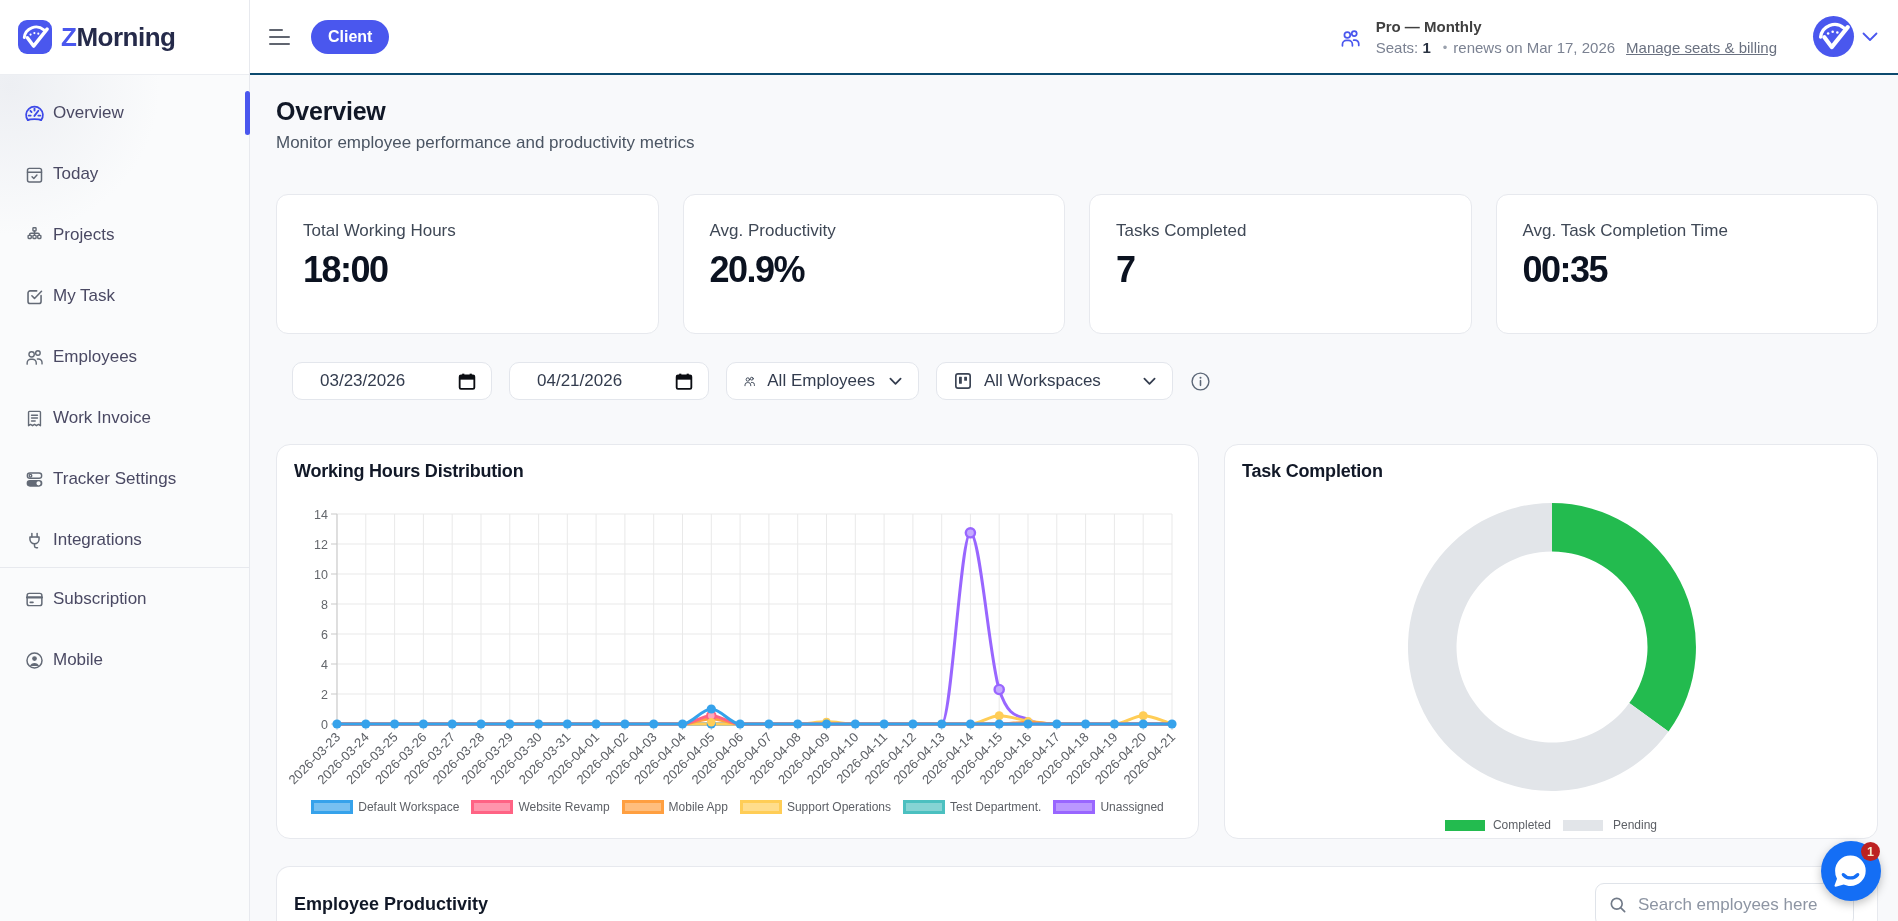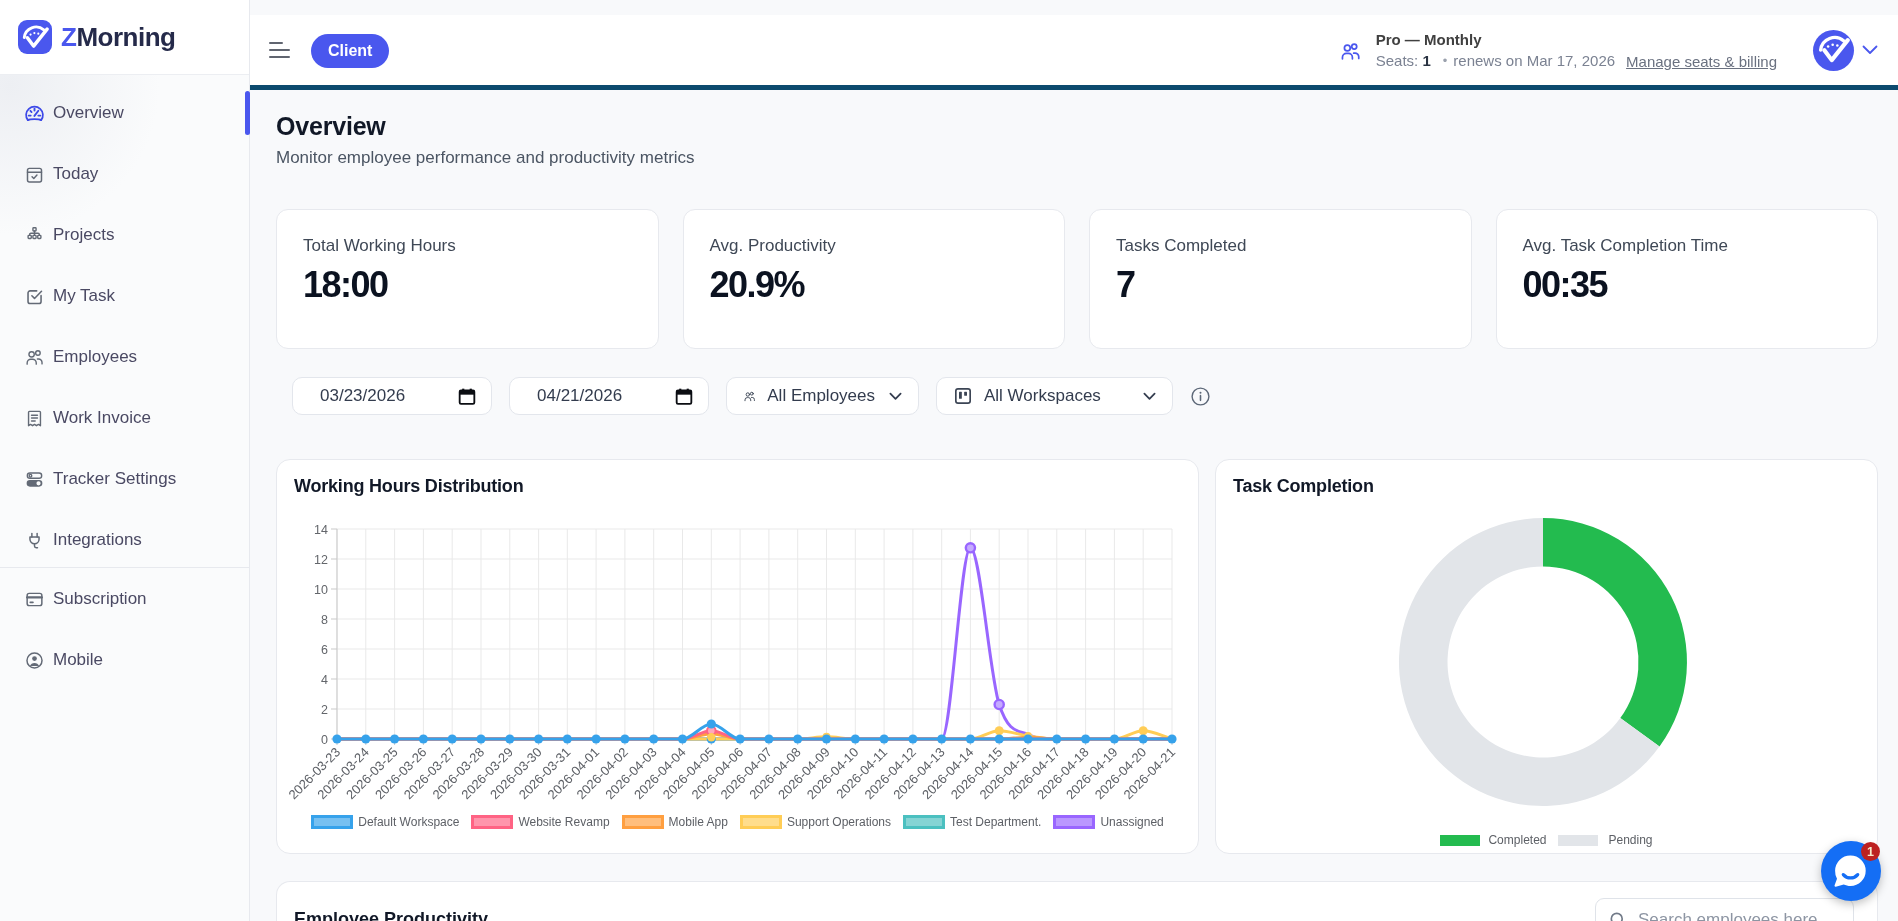--- a/index.html
+++ b/index.html
@@ -12,21 +12,21 @@
 .brand { font-size:26px; font-weight:bold; color:#252a4a; margin-left:9px; letter-spacing:-0.5px; }
 .brand .z { color:#4a57ee; }
 nav { padding-top:16px; }
 nav.n1 .nav-item:last-child { margin-bottom:5px; }
 .nav-item { position:relative; display:flex; align-items:center; height:44px; margin-bottom:17px; padding-left:24px; color:#4a4963; font-size:17px; text-decoration:none; }
 .nav-item svg { width:21px; height:21px; margin-right:8px; flex:0 0 21px; }
 .nav-item.active .bar { position:absolute; right:-1px; top:0; width:5px; height:44px; background:#4a57ee; border-radius:3px; }
 .nav-divider { border-top:1px solid #e7e9ee; margin:0; }
 
 .main { flex:1; display:flex; flex-direction:column; background:#f8f9fb; min-width:0; }
-header { height:75px; background:#fff; border-bottom:5px solid #0c4a6e; display:flex; align-items:center; padding:0 20px 0 19px; flex:0 0 75px;margin-top:15px; }
+header { height:75px; background:#fff; border-bottom:2px solid #0c4a6e; display:flex; align-items:center; padding:0 20px 0 19px; flex:0 0 75px; }
 .hamb { width:21px; margin-right:21px; }
 .hamb div { height:2px; background:#606570; border-radius:1px; margin-bottom:5px; }
 .hamb div:nth-child(1) { width:14px; }
 .hamb div:nth-child(2), .hamb div:nth-child(3) { width:21px; }
 .hamb div:nth-child(3) { margin-bottom:0; }
 .pill { background:#4a57ee; color:#fff; font-weight:bold; font-size:16px; border-radius:17px; height:34px; margin-top:1px; padding:0 17px; display:flex; align-items:center; }
 .hright { margin-left:auto; display:flex; align-items:center; }
 .plan { display:flex; align-items:flex-start; margin-left:17px; }
 .plan svg { margin-top:9px; margin-right:14px; }
 .plan-name { font-size:15px; font-weight:bold; color:#404040; margin-bottom:4px; }
@@ -48,21 +48,21 @@
 .filters { display:flex; align-items:center; margin-top:28px;padding-left:16px; }
 .fctl { height:38px; background:#fff; border:1px solid #e3e6ec; border-radius:10px; display:flex; align-items:center; font-size:17px; color:#333c4e; white-space:nowrap; }
 .fdate { width:200px; padding:0 14px 0 27px; margin-right:17px; justify-content:space-between; }
 .fsel { padding:0 16px; }
 .fsel svg.ic { margin-right:11px; }
 .fsel .chev { margin-left:14px; }
 .femp { width:193px; margin-right:17px; }
 .fws { width:237px; }
 .finfo { margin-left:17px; display:flex; align-items:center; }
 
-.charts { display:flex; gap:16px; margin-top:44px; }
+.charts { display:flex; gap:25px; margin-top:44px; }
 .ccard { background:#fff; border:1px solid #e7e9ee; border-radius:14px; height:395px; position:relative; }
 .ccard .ctitle { position:absolute; left:17px; top:16px; font-size:18px; font-weight:bold; color:#111827; letter-spacing:-0.2px; }
 .ccard.left { width:923px; }
 .ccard.right { flex:1; }
 .clegend { position:absolute; left:0; right:0; top:355px; display:flex; justify-content:center; align-items:center; }
 .clegend .item { display:flex; align-items:center; margin:0 6px; }
 .clegend .box { width:42px; height:14px; border-width:3px; border-style:solid; margin-right:5px; }
 .clegend .txt { font-size:12px; color:#5d6066; }
 .dlegend { position:absolute; left:0; right:0; top:373px; display:flex; justify-content:center; align-items:center; }
 .dlegend .box { width:40px; height:11px; margin-right:8px; flex:0 0 40px; }

